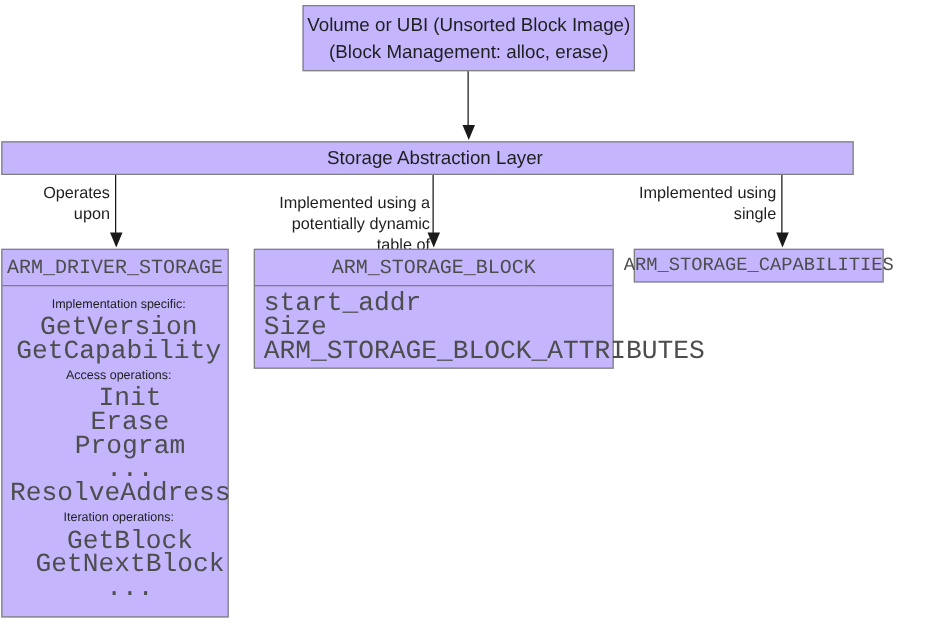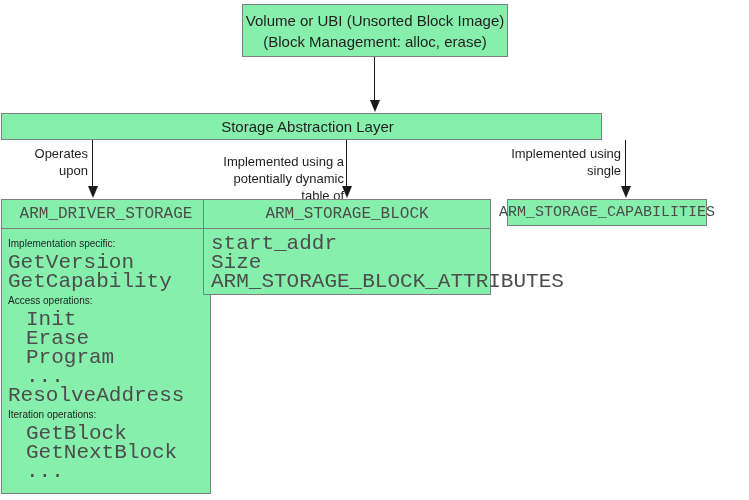--- a/index.html
+++ b/index.html
@@ -6,21 +6,21 @@
   .stage {
     position: relative;
     width: 749px;
     height: 500px;
     background: var(--background, #fff);
     font-family: "Liberation Sans", sans-serif;
     overflow: hidden;
   }
   .box {
     position: absolute;
-    background: #86efac;
+    background: #c4b5fd;
     border: 1px solid var(--border, #808080);
     box-sizing: border-box;
   }
   .center-text {
     display: flex;
     flex-direction: column;
     align-items: center;
     justify-content: center;
     text-align: center;
   }
@@ -65,21 +65,21 @@
 <div class="stage">
 
   <div class="box center-text sans-text" style="left:242px; top:4px; width:266px; height:53px;">
     <div>Volume or UBI (Unsorted Block Image)</div>
     <div>(Block Management: alloc, erase)</div>
   </div>
 
   <div class="vline" style="left:374px; top:57px; height:44px;"></div>
   <div class="arrowhead" style="left:370px; top:100px;"></div>
 
-  <div class="box center-text sans-text" style="left:1px; top:113px; width:601px; height:27px;padding-left:12px;">
+  <div class="box center-text sans-text" style="left:1px; top:113px; width:682px; height:27px;padding-left:12px;">
     <div>Storage Abstraction Layer</div>
   </div>
 
   <div class="vline" style="left:92px; top:140px; height:47px;"></div>
   <div class="arrowhead" style="left:88px; top:186px;"></div>
   <div class="edge-label" style="right:661px; top:145px;">
     <div>Operates</div>
     <div>upon</div>
   </div>
 
@@ -91,21 +91,21 @@
     <div>table of</div>
   </div>
 
   <div class="vline" style="left:625px; top:140px; height:47px;"></div>
   <div class="arrowhead" style="left:621px; top:186px;"></div>
   <div class="edge-label" style="right:128px; top:145px;">
     <div>Implemented using</div>
     <div>single</div>
   </div>
 
-  <div class="box" style="left:1px; top:199px; width:210px; height:295px;">
+  <div class="box" style="left:1px; top:199px; width:182px; height:295px;text-align:center;">
     <div class="box-title mono">ARM_DRIVER_STORAGE</div>
     <div class="box-body">
       <div class="member plain">Implementation specific:</div>
       <div class="member code mono">GetVersion</div>
       <div class="member code mono">GetCapability</div>
       <div class="member plain">Access operations:</div>
       <div class="member code mono indent">Init</div>
       <div class="member code mono indent">Erase</div>
       <div class="member code mono indent">Program</div>
       <div class="member code mono indent">...</div>

